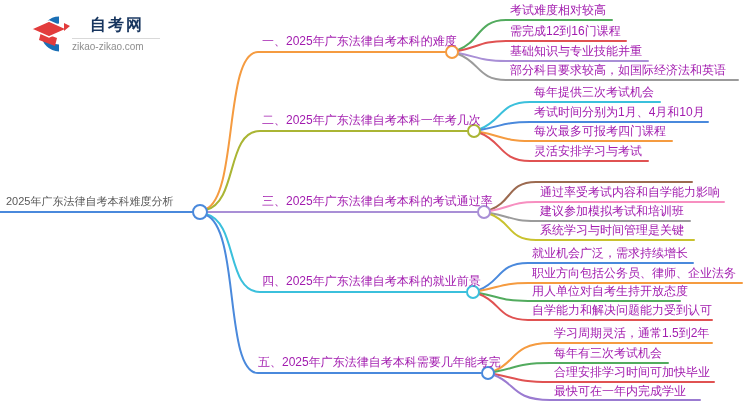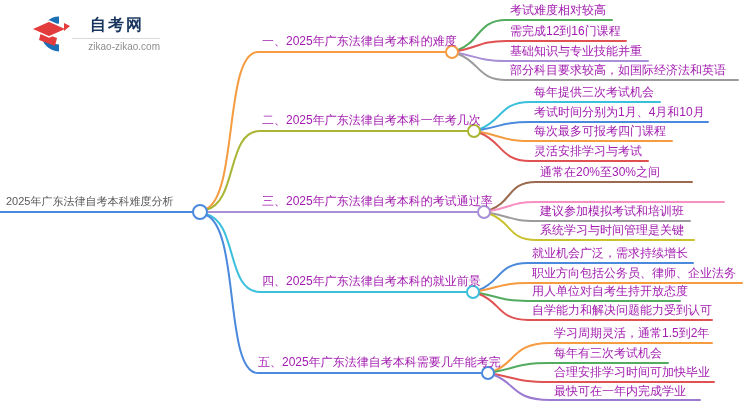--- a/index.html
+++ b/index.html
@@ -17,21 +17,21 @@
   .branch-label{font-size:12px;}
   .leaf-label{font-size:12px;}
   #logo{position:absolute;left:28px;top:7px;width:130px;height:50px;}
   #logo-graphic{position:absolute;left:0;top:2px;}
   .logo-name{
     position:absolute;left:50px;top:8px;width:78px;text-align:center;
     font-size:16px;font-weight:bold;color:#17355e;letter-spacing:2px;
   }
   .logo-rule{position:absolute;left:44px;top:31px;width:88px;height:1px;background:#d9d9d9;}
   .logo-url{
-    position:absolute;left:44px;top:34px;width:88px;text-align:right;
+    position:absolute;left:44px;top:34px;width:88px;text-align:left;
     font-size:10px;color:#8f8f8f;
   }
 </style>
 </head>
 <body>
 
 <div id="stage">
 
   <svg id="connectors" width="750" height="410" viewBox="0 0 750 410">
     <g fill="none" stroke-width="2" stroke-linecap="round">
@@ -100,21 +100,21 @@
   <div class="node leaf-label" style="left:510px;top:3px;">考试难度相对较高</div>
   <div class="node leaf-label" style="left:510px;top:24px;">需完成12到16门课程</div>
   <div class="node leaf-label" style="left:510px;top:44px;">基础知识与专业技能并重</div>
   <div class="node leaf-label" style="left:510px;top:63px;">部分科目要求较高，如国际经济法和英语</div>
 
   <div class="node leaf-label" style="left:534px;top:85px;">每年提供三次考试机会</div>
   <div class="node leaf-label" style="left:534px;top:105px;">考试时间分别为1月、4月和10月</div>
   <div class="node leaf-label" style="left:534px;top:124px;text-align:right;">每次最多可报考四门课程</div>
   <div class="node leaf-label" style="left:534px;top:144px;">灵活安排学习与考试</div>
 
-  <div class="node leaf-label" style="left:540px;top:165px;">通常在20%至30%之间</div>
+  <div class="node leaf-label" style="left:540px;top:185px;">通过率受考试内容和自学能力影响</div>
   <div class="node leaf-label" style="left:540px;top:204px;">建议参加模拟考试和培训班</div>
   <div class="node leaf-label" style="left:540px;top:223px;">系统学习与时间管理是关键</div>
 
   <div class="node leaf-label" style="left:532px;top:266px;">职业方向包括公务员、律师、企业法务</div>
   <div class="node leaf-label" style="left:532px;top:246px;">就业机会广泛，需求持续增长</div>
   <div class="node leaf-label" style="left:532px;top:284px;">用人单位对自考生持开放态度</div>
   <div class="node leaf-label" style="left:532px;top:303px;">自学能力和解决问题能力受到认可</div>
 
   <div class="node leaf-label" style="left:554px;top:326px;">学习周期灵活，通常1.5到2年</div>
   <div class="node leaf-label" style="left:554px;top:365px;">合理安排学习时间可加快毕业</div>

